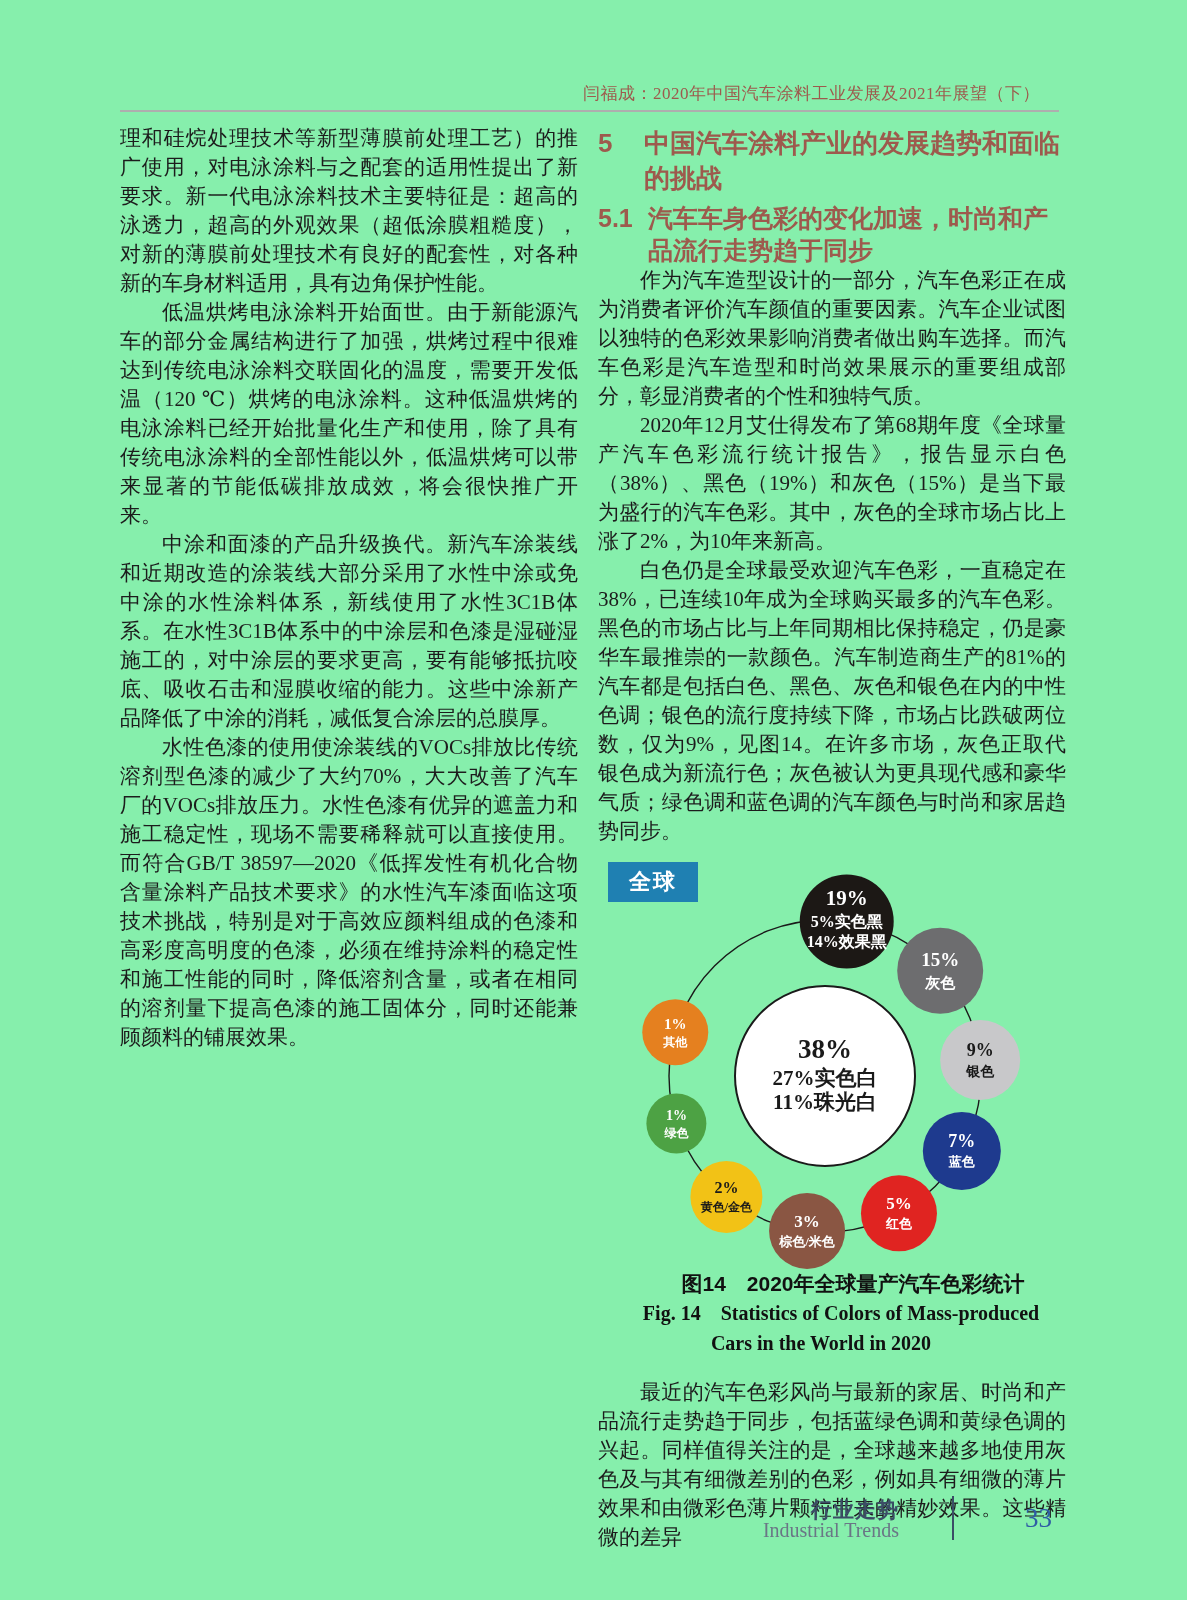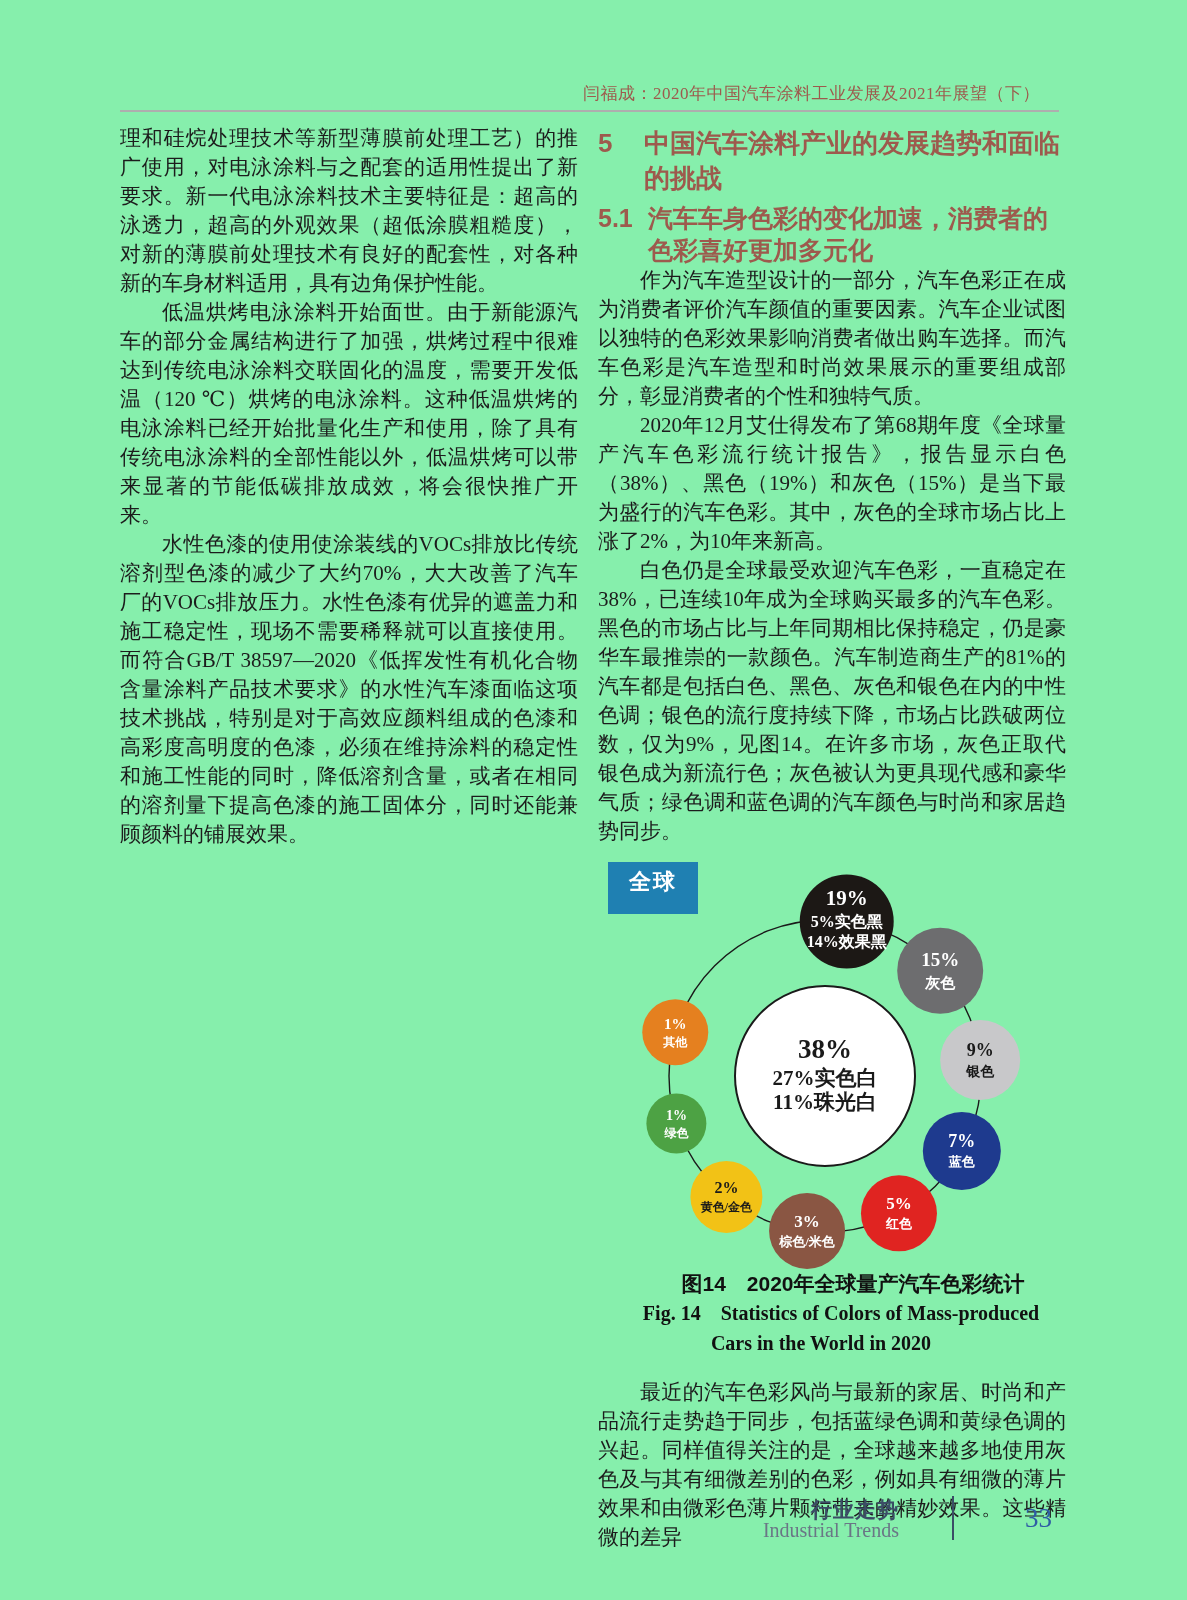--- a/index.html
+++ b/index.html
@@ -39,21 +39,21 @@
     position:relative;margin:6px 0 0 0;padding-left:50px;
     font-family:"Liberation Sans","DejaVu Sans",sans-serif;
     font-size:25px;line-height:32px;font-weight:bold;color:#9d5a4d;
     text-align:left;text-indent:0;
   }
   .sec2 .sec-num{position:absolute;left:0;top:0;}
   
   .figure{position:relative;width:468px;height:420px;margin-top:4px;}
   .figure svg{position:absolute;left:0;top:0;}
   .region-label{
-    position:absolute;left:10px;top:12px;width:90px;height:52px;
+    position:absolute;left:10px;top:12px;width:90px;height:40px;
     background:#1f80b2;color:#ffffff;
     font-family:"Liberation Sans","DejaVu Sans",sans-serif;
     font-size:22px;font-weight:bold;line-height:40px;text-align:center;
     letter-spacing:2px;
   }
   .caption-cn{
     margin-top:14px;text-align:center;text-indent:0;
     font-family:"Liberation Sans","DejaVu Sans",sans-serif;
     font-size:21px;font-weight:bold;color:#111;line-height:28px;
   }
@@ -82,31 +82,32 @@
 <body>
 
 <div class="page">
 
   <div class="running-title">闫福成：2020年中国汽车涂料工业发展及2021年展望（下）</div>
   <div class="header-rule"></div>
 
   <div class="col col-left">
     <p class="noindent">理和硅烷处理技术等新型薄膜前处理工艺）的推广使用，对电泳涂料与之配套的适用性提出了新要求。新一代电泳涂料技术主要特征是：超高的泳透力，超高的外观效果（超低涂膜粗糙度），对新的薄膜前处理技术有良好的配套性，对各种新的车身材料适用，具有边角保护性能。</p>
     <p>低温烘烤电泳涂料开始面世。由于新能源汽车的部分金属结构进行了加强，烘烤过程中很难达到传统电泳涂料交联固化的温度，需要开发低温（120 ℃）烘烤的电泳涂料。这种低温烘烤的电泳涂料已经开始批量化生产和使用，除了具有传统电泳涂料的全部性能以外，低温烘烤可以带来显著的节能低碳排放成效，将会很快推广开来。</p>
+    <p>中涂和面漆的产品升级换代。新汽车涂装线和近期改造的涂装线大部分采用了水性中涂或免中涂的水性涂料体系，新线使用了水性3C1B体系。在水性3C1B体系中的中涂层和色漆是湿碰湿施工的，对中涂层的要求更高，要有能够抵抗咬底、吸收石击和湿膜收缩的能力。这些中涂新产品降低了中涂的消耗，减低复合涂层的总膜厚。</p>
     <p>水性色漆的使用使涂装线的VOCs排放比传统溶剂型色漆的减少了大约70%，大大改善了汽车厂的VOCs排放压力。水性色漆有优异的遮盖力和施工稳定性，现场不需要稀释就可以直接使用。而符合GB/T 38597—2020《低挥发性有机化合物含量涂料产品技术要求》的水性汽车漆面临这项技术挑战，特别是对于高效应颜料组成的色漆和高彩度高明度的色漆，必须在维持涂料的稳定性和施工性能的同时，降低溶剂含量，或者在相同的溶剂量下提高色漆的施工固体分，同时还能兼顾颜料的铺展效果。</p>
   </div>
 
   <div class="col col-right">
     <h1 class="sec1">
       <span class="sec-num">5</span>
       <span>中国汽车涂料产业的发展趋势和面临的挑战</span>
     </h1>
     <h2 class="sec2">
       <span class="sec-num">5.1</span>
-      <span>汽车车身色彩的变化加速，消费者的色彩喜好更加多元化</span>
+      <span>汽车车身色彩的变化加速，时尚和产品流行走势趋于同步</span>
     </h2>
 
     <p>作为汽车造型设计的一部分，汽车色彩正在成为消费者评价汽车颜值的重要因素。汽车企业试图以独特的色彩效果影响消费者做出购车选择。而汽车色彩是汽车造型和时尚效果展示的重要组成部分，彰显消费者的个性和独特气质。</p>
     <p>2020年12月艾仕得发布了第68期年度《全球量产汽车色彩流行统计报告》，报告显示白色（38%）、黑色（19%）和灰色（15%）是当下最为盛行的汽车色彩。其中，灰色的全球市场占比上涨了2%，为10年来新高。</p>
     <p>白色仍是全球最受欢迎汽车色彩，一直稳定在38%，已连续10年成为全球购买最多的汽车色彩。黑色的市场占比与上年同期相比保持稳定，仍是豪华车最推崇的一款颜色。汽车制造商生产的81%的汽车都是包括白色、黑色、灰色和银色在内的中性色调；银色的流行度持续下降，市场占比跌破两位数，仅为9%，见图14。在许多市场，灰色正取代银色成为新流行色；灰色被认为更具现代感和豪华气质；绿色调和蓝色调的汽车颜色与时尚和家居趋势同步。</p>
 
     <div class="figure">
       <svg id="chart-svg" width="468" height="420" viewBox="0 0 468 420" style="font-family: &quot;Liberation Serif&quot;, &quot;DejaVu Serif&quot;, serif;">
           <circle cx="227" cy="226" r="156" fill="none" stroke="#1a1a1a" stroke-width="1.4"></circle>
           <circle cx="248.71100374977024" cy="71.51818127631503" r="47" fill="#1c1815"></circle>

